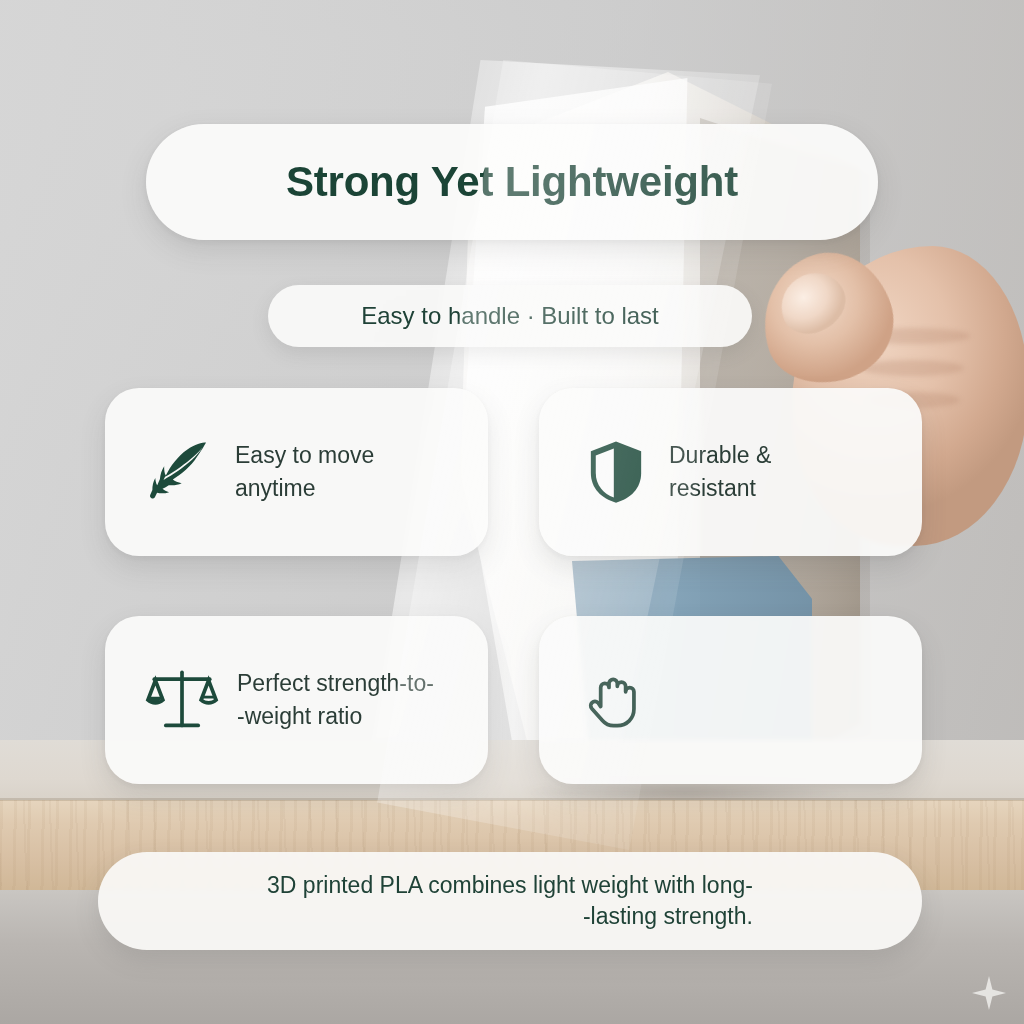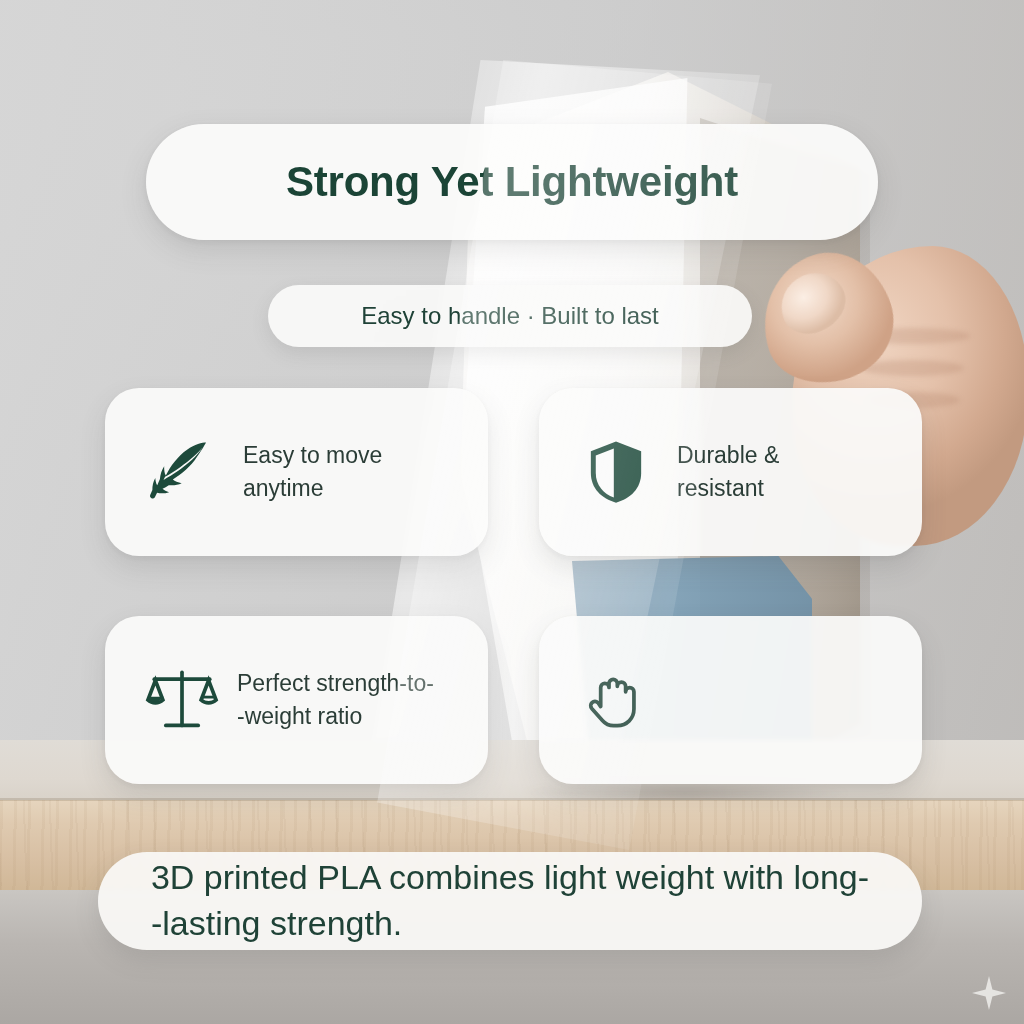--- a/index.html
+++ b/index.html
@@ -159,35 +159,35 @@
     backdrop-filter:blur(2px);
   }
   #card-1{ left:105px; top:388px; }
   #card-2{ left:539px; top:388px; }
   #card-3{ left:105px; top:616px; }
   #card-4{ left:539px; top:616px; }
 
   .card-icon{ width:78px; height:78px; flex:0 0 78px; display:flex; align-items:center; justify-content:center; }
   .card-icon svg{ display:block; }
   .card-label{
-    margin-left:22px;
+    margin-left:14px;
     font-size:23px; line-height:1.44; color:#2b3d37;
     white-space:pre-line;
   }
   #card-3 .card-label, #card-4 .card-label{ white-space:pre; }
   #card-3 .card-label{ margin-left:16px; }
 
   #bottom-pill{
     left:98px; top:852px; width:824px; height:98px; border-radius:50px;
     background:rgba(249,248,245,.94);
     box-shadow:0 10px 24px rgba(90,90,90,.16);
     flex-direction:column;
   }
   .bottom-text{
-    font-size:34px; line-height:1.34; color:#1f4237; text-align:left;
+    font-size:23px; line-height:1.34; color:#1f4237; text-align:right;
     white-space:pre-line;
   }
 
   
   .glass-streak{
     position:absolute; left:352px; top:60px; width:420px; height:790px;
     background:linear-gradient(104deg, rgba(255,255,255,0) 0%, rgba(255,255,255,.30) 30%, rgba(255,255,255,.16) 62%, rgba(255,255,255,0) 100%);
     clip-path: polygon(36% 0%, 100% 3%, 66% 100%, 6% 94%);
     pointer-events:none;
   }

